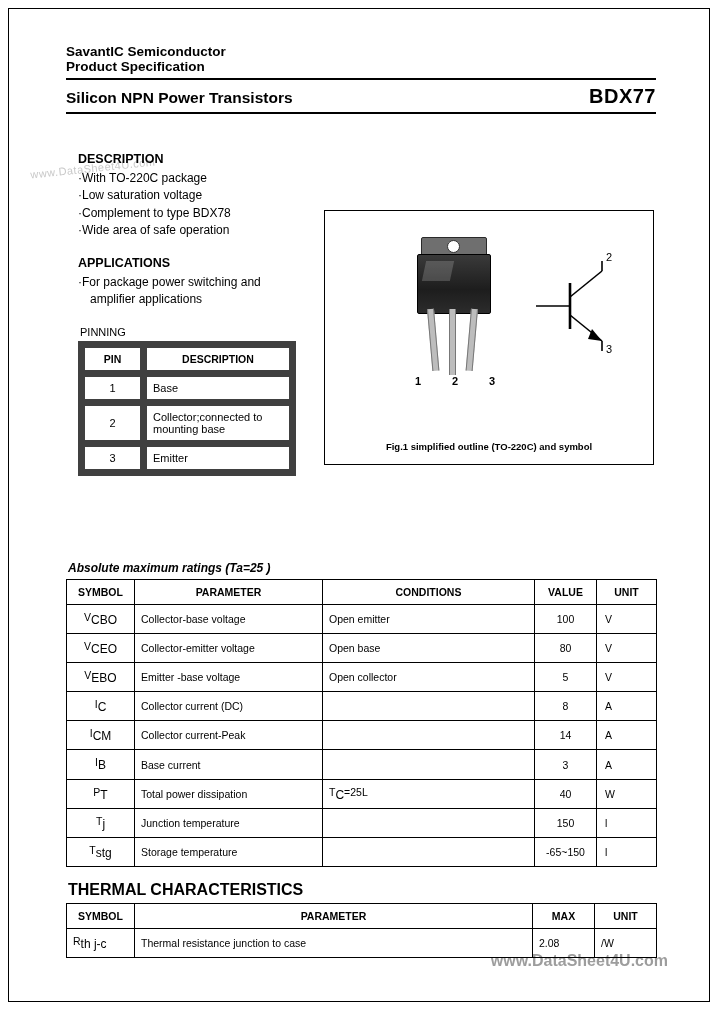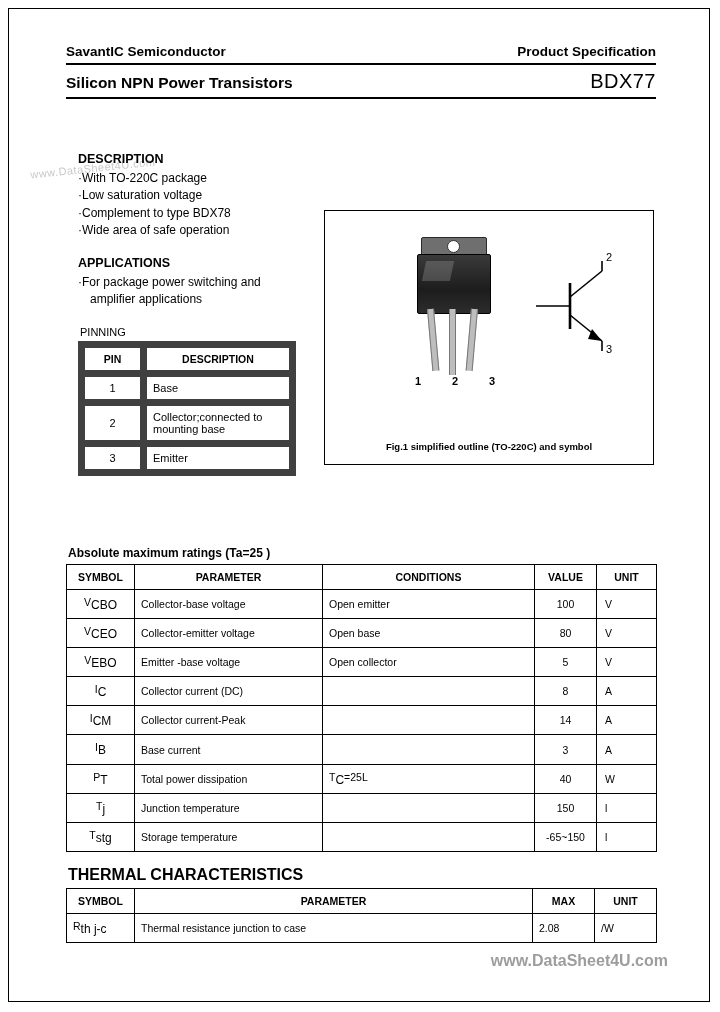--- a/index.html
+++ b/index.html
@@ -37,38 +37,39 @@
     width: 590px;
   }
   
   .hdr-row {
     display: flex;
     justify-content: space-between;
     align-items: baseline;
     font-weight: bold;
     font-size: 13.5px;
     padding-bottom: 4px;
+    flex-direction: column;
   }
   .hdr-rule {
     border-bottom: 2px solid #000;
     height: 0;
     margin-bottom: 5px;
   }
   .title-row {
     display: flex;
     justify-content: space-between;
     align-items: baseline;
     padding-bottom: 4px;
   }
   .title-left {
     font-weight: bold;
     font-size: 15.5px;
   }
   .title-right {
-    font-weight: normal;
+    font-weight: bold;
     font-size: 20px;
     letter-spacing: 0.5px;
   }
   .title-rule {
     border-bottom: 2.5px solid #000;
     height: 0;
   }
   
   .section-title {
     font-weight: bold;
@@ -202,20 +203,21 @@
     left: 205px;
     top: 40px;
     width: 110px;
     height: 110px;
   }
   
   .amr-title {
     font-weight: bold;
     font-size: 12px;
     margin: 1px 0 4px 2px;
+    font-style: italic;
   }
   .amr-table {
     width: 590px;
     table-layout: fixed;
   }
   .amr-table th, .amr-table td {
     border: 1px solid #000;
     padding: 6px 6px;
     font-size: 10.5px;
   }

